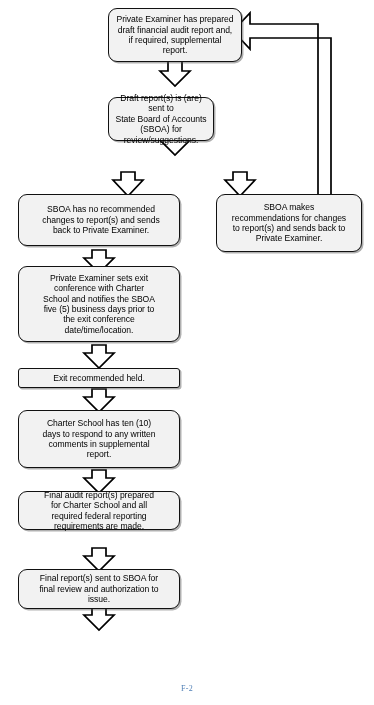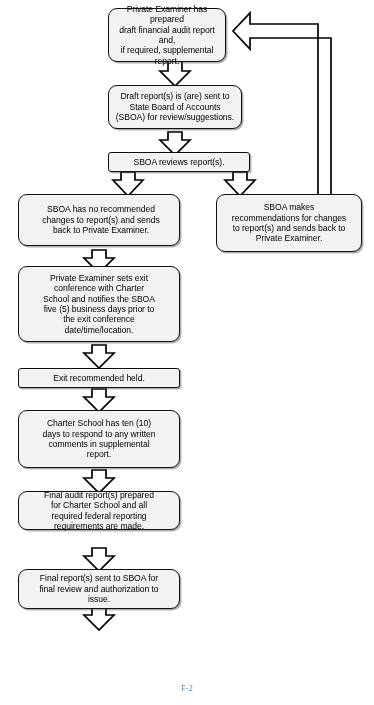--- a/index.html
+++ b/index.html
@@ -87,36 +87,33 @@
 
     <polygon points="92,389 106,389 106,397 114,397 99,412 84,397 92,397" fill="#ffffff" stroke="#000000" stroke-width="1.7" stroke-linejoin="miter"></polygon>
 
     <polygon points="92,470 106,470 106,478 114,478 99,493 84,478 92,478" fill="#ffffff" stroke="#000000" stroke-width="1.7" stroke-linejoin="miter"></polygon>
 
     <polygon points="92,548 106,548 106,556 114,556 99,571 84,556 92,556" fill="#ffffff" stroke="#000000" stroke-width="1.7" stroke-linejoin="miter"></polygon>
 
     <polygon points="92,607 106,607 106,615 114,615 99,630 84,615 92,615" fill="#ffffff" stroke="#000000" stroke-width="1.7" stroke-linejoin="miter"></polygon>
   </svg>
 
-  <div class="node rounded" style="left:108px;top:8px;width:118px;height:54px;">
+  <div class="node rounded" style="left:108px;top:8px;width:134px;height:54px;">
     <span class="node-text">Private Examiner has prepared
 draft financial audit report and,
 if required, supplemental
 report.</span>
   </div>
 
-  <div class="node rounded" style="left:108px;top:85px;width:134px;height:44px;">
+  <div class="node rounded" style="left:108px;top:97px;width:106px;height:44px;">
     <span class="node-text">Draft report(s) is (are) sent to
 State Board of Accounts
 (SBOA) for review/suggestions.</span>
   </div>
 
-  <div class="node slight" style="left:108px;top:152px;width:142px;height:20px;">
-    <span class="node-text">SBOA reviews report(s).</span>
-  </div>
 
   <div class="node rounded" style="left:18px;top:194px;width:162px;height:52px;padding-left:10px;">
     <span class="node-text">SBOA has no recommended
 changes to report(s) and sends
 back to Private Examiner.</span>
   </div>
 
   <div class="node rounded" style="left:216px;top:194px;width:146px;height:58px;">
     <span class="node-text">SBOA makes
 recommendations for changes

